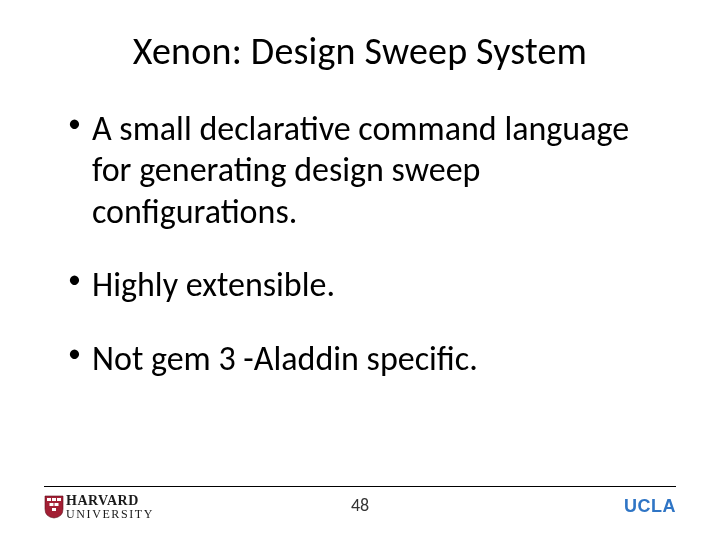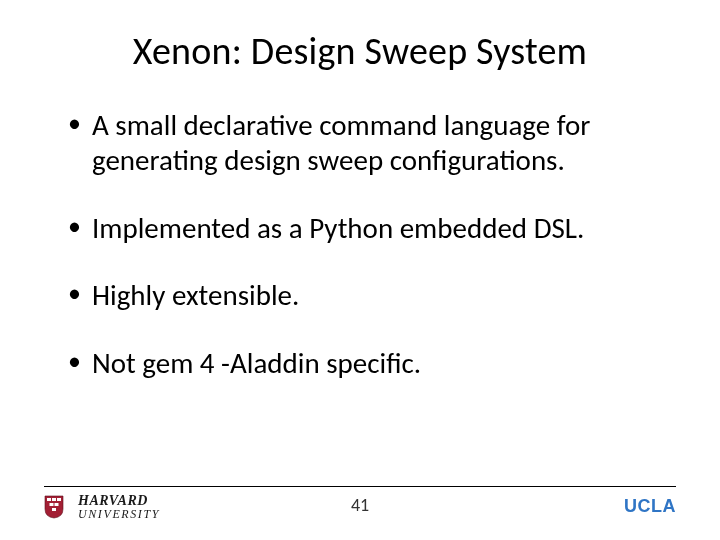--- a/index.html
+++ b/index.html
@@ -1,49 +1,48 @@
 <!DOCTYPE html>
 <html><head>
 <meta charset="utf-8">
 <style>
   * { margin: 0; padding: 0; box-sizing: border-box; }
   html, body { width: 720px; height: 540px; background: #fff; font-family: Calibri, "Segoe UI", Arial, sans-serif; color: #000; }
   .slide { width: 720px; height: 540px; position: relative; padding: 28px 60px 0 60px; }
   .title { font-size: 38px; font-weight: 400; text-align: center; margin-bottom: 34px; letter-spacing: 0.2px; }
   .bullets { list-style: none; padding-left: 8px; }
-  .bullets li { font-size: 29px; line-height: 1.22; margin-bottom: 6px; padding-left: 24px; position: relative; margin-top: 32px; }
+  .bullets li { font-size: 34px; line-height: 1.22; margin-bottom: 6px; padding-left: 24px; position: relative; margin-top: 32px; }
   .bullets li::before { content: "•"; position: absolute; left: 0; top: 0; font-size: 26px; }
   .emph { }
   .footer { position: absolute; left: 0; right: 0; bottom: 12px; height: 42px; }
   .rule { position: absolute; left: 44px; right: 44px; top: 0; height: 1px; background: #000; }
   .pagenum { position: absolute; left: 0; right: 0; top: 8px; text-align: center; font-size: 18px; color: #333; }
-  .logo-left { position: absolute; left: 44px; top: 8px; display: flex; align-items: center; gap: 14px; font-style: italic; }
+  .logo-left { position: absolute; left: 44px; top: 8px; display: flex; align-items: center; gap: 2px; }
   .shield { width: 20px; height: 24px; }
   .harvard-text { display: flex; flex-direction: column; line-height: 1; }
   .harvard-top { font-family: Georgia, "Times New Roman", serif; font-size: 14px; letter-spacing: 0.5px; color: #1a1a1a; font-weight: 600; }
   .harvard-bot { font-family: Georgia, "Times New Roman", serif; font-size: 12px; letter-spacing: 1.6px; color: #1a1a1a; }
   .logo-right { position: absolute; right: 44px; top: 10px; font-family: Arial, Helvetica, sans-serif; font-weight: 800; font-size: 18px; color: #2f75c5; letter-spacing: 0.5px; }
 </style>
 </head>
 <body>
 
 <div class="slide">
 
   <h1 class="title">Xenon: Design Sweep System</h1>
 
   <ul class="bullets">
     <li><span></span><span class="emph"></span><span>A small declarative command language for generating design sweep configurations.</span></li>
-    <li><span></span><span class="emph"></span><span>Implemented as a Python embedded DSL.</span></li>
     <li><span></span><span class="emph"></span><span>Highly extensible.</span></li>
-    <li><span></span><span class="emph">Not</span><span> gem 4 -Aladdin specific.</span></li>
+    <li><span></span><span class="emph">Not</span><span> gem 3 -Aladdin specific.</span></li>
   </ul>
 
   <div class="footer">
     <div class="rule"></div>
-    <div class="pagenum">41</div>
+    <div class="pagenum">48</div>
 
     <div class="logo-left">
       <svg class="shield" viewBox="0 0 20 24">
         <path d="M1 1 H19 V14 Q19 22 10 23 Q1 22 1 14 Z" fill="#a31f34" stroke="#5b0f1c" stroke-width="0.6"></path>
         <rect x="3" y="3" width="4" height="3" fill="#fff"></rect>
         <rect x="8" y="3" width="4" height="3" fill="#fff"></rect>
         <rect x="13" y="3" width="4" height="3" fill="#fff"></rect>
         <rect x="5.5" y="8" width="4" height="3" fill="#fff"></rect>
         <rect x="10.5" y="8" width="4" height="3" fill="#fff"></rect>
         <rect x="8" y="13" width="4" height="3" fill="#fff"></rect>

